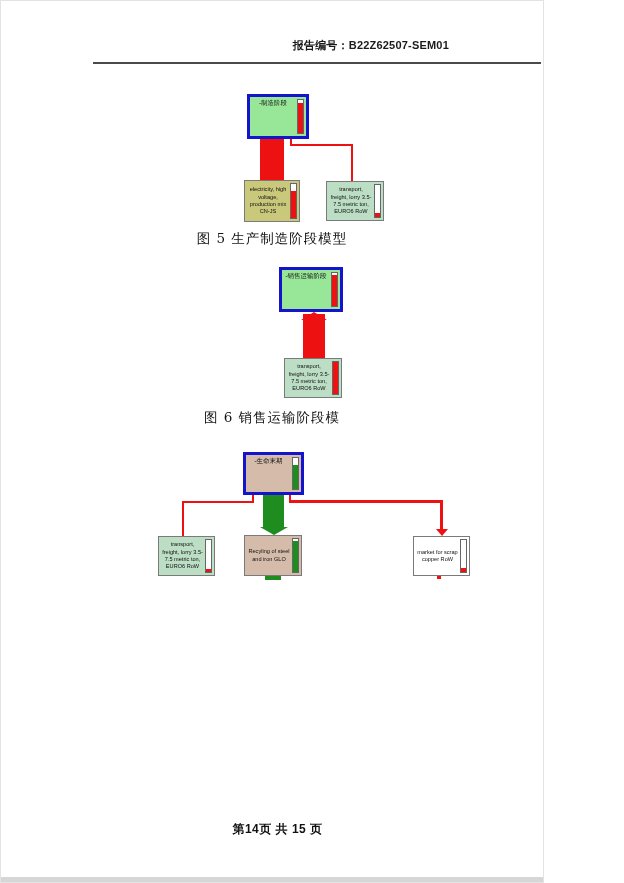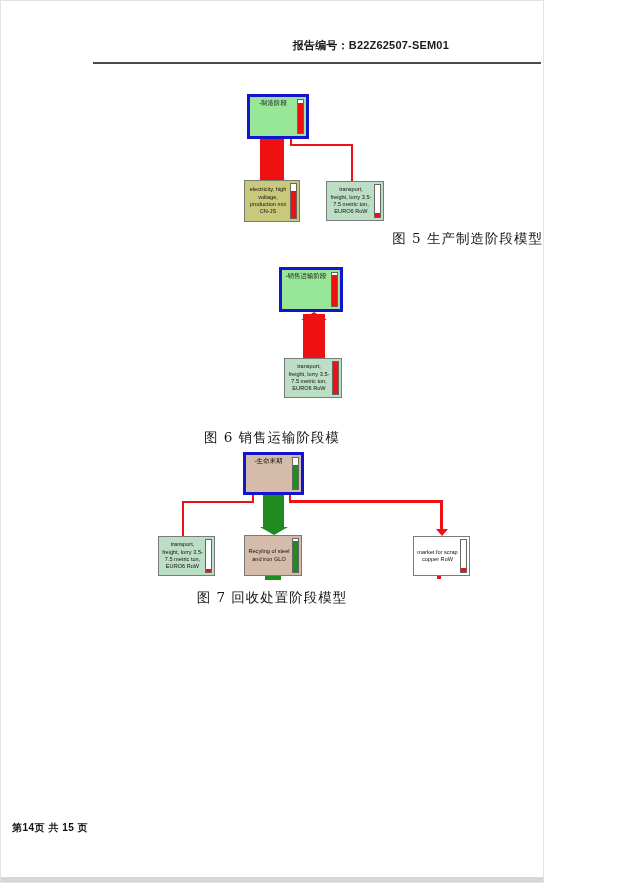--- a/index.html
+++ b/index.html
@@ -43,40 +43,40 @@
   .green{ background:#1e8c1e; }
 
   .tri { position:absolute; width:0; height:0; z-index:2; }
 
   .caption {
     position:absolute; left:0; right:0; text-align:center;
     font-family:"DejaVu Serif", serif; font-size:13.5px; color:#141414; letter-spacing:1px;
   }
 
   .footer-text {
-    position:absolute; left:11px; right:0; top:820px; 
-    font-size:10px; font-weight:600; color:#111; letter-spacing:.5px;
+    position:absolute; left:11px; right:0; top:820px; text-align:center;
+    font-size:12px; font-weight:600; color:#111; letter-spacing:.5px;
   }
 
   
   #f5-stage { left:246px; top:93px; width:62px; height:45px; background:#98e698; }
   #f5-band  { left:259px; top:137px; width:24px; height:43px; }
   #f5-l-v1  { left:289px; top:137px; width:2px; height:8px; }
   #f5-l-h   { left:289px; top:143px; width:63px; height:2px; }
   #f5-l-v2  { left:350px; top:143px; width:2px; height:38px; }
   #f5-p1    { left:243px; top:179px; width:56px; height:42px; background:#c9c87b; }
   #f5-p2    { left:325px; top:180px; width:58px; height:40px; background:#bcdec5; }
-  #cap5     { top:229px;text-align:right; }
+  #cap5     { top:229px; }
 
   
   #f6-stage { left:278px; top:266px; width:64px; height:45px; background:#98e698; }
   #f6-band  { left:302px; top:313px; width:22px; height:46px; }
   #f6-tri   { left:300px; top:311px; border-left:13px solid transparent; border-right:13px solid transparent; border-bottom:8px solid #ee1111; }
   #f6-p1    { left:283px; top:357px; width:58px; height:40px; background:#bcdec5; }
-  #cap6     { top:408px;margin-top:20px; }
+  #cap6     { top:408px; }
 
   
   #f7-stage { left:242px; top:451px; width:61px; height:43px; background:#d5bcaa; }
   #f7-gband { left:262px; top:493px; width:21px; height:34px; }
   #f7-gtri  { left:259px; top:526px; border-left:14px solid transparent; border-right:14px solid transparent; border-top:8px solid #1e8c1e; }
   #f7-lv1   { left:251px; top:493px; width:2px; height:9px; }
   #f7-lh    { left:181px; top:500px; width:72px; height:2px; }
   #f7-lv2   { left:181px; top:500px; width:2px; height:35px; }
   #f7-rv1   { left:288px; top:493px; width:2px; height:9px; }
   #f7-rh    { left:288px; top:499px; width:154px; height:3px; }
@@ -174,18 +174,17 @@
         <div class="vfill" style="height: 95%; background: rgb(30, 140, 30);"></div>
       </div>
   </div>
   <div class="process-box" id="f7-p3">
     <span>market for scrap copper RoW</span>
     <div class="vbar">
         <div class="vfill" style="height: 14%; background: rgb(238, 17, 17);"></div>
       </div>
   </div>
 
-  <div class="caption" id="cap7">图 7 回收处置阶段模型</div>
 
   <div class="footer-text">第14页 共 15 页</div>
 
   <div class="bottom-strip"></div>
 </div>
 
 </body></html>

